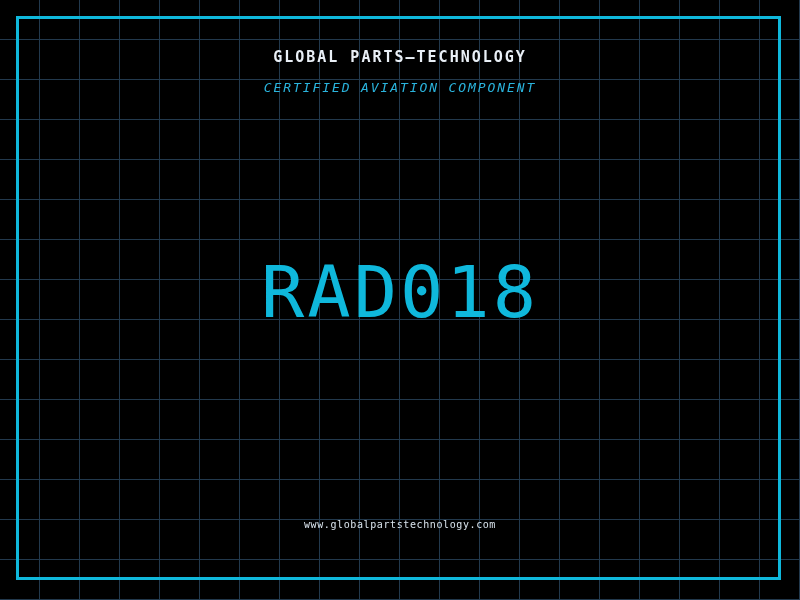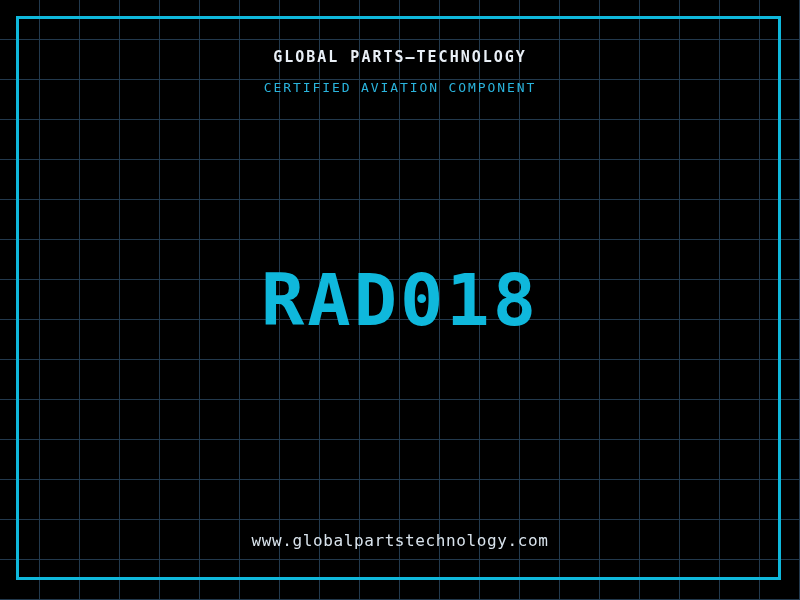--- a/index.html
+++ b/index.html
@@ -57,42 +57,42 @@
     font-weight: bold;
     letter-spacing: 2.0px;
     color: #e9eff6;
   }
 
   #brand-subtitle {
     top: 80px;
     font-size: 13px;
     letter-spacing: 1.9px;
     color: #2ab4dd;
+    font-style: italic;
   }
 
   #pn-label {
     top: 220px;
     font-size: 12px;
     letter-spacing: 2.2px;
     color: #8ea3b5;
   }
 
   #pn-value {
     top: 256px;
     font-size: 72px;
-    font-weight: bold;
+    font-weight: normal;
     letter-spacing: 3px;
     color: #0fb8dc;
     line-height: 1;
-    margin-top: 8px;
   }
 
   #footer-url {
-    top: 531px;
-    font-size: 16px;
+    top: 519px;
+    font-size: 10px;
     letter-spacing: 0.6px;
     color: #d9e3ec;
   }
 </style>
 </head>
 <body>
 
 <div id="card">
 
   <div id="grid"></div>

